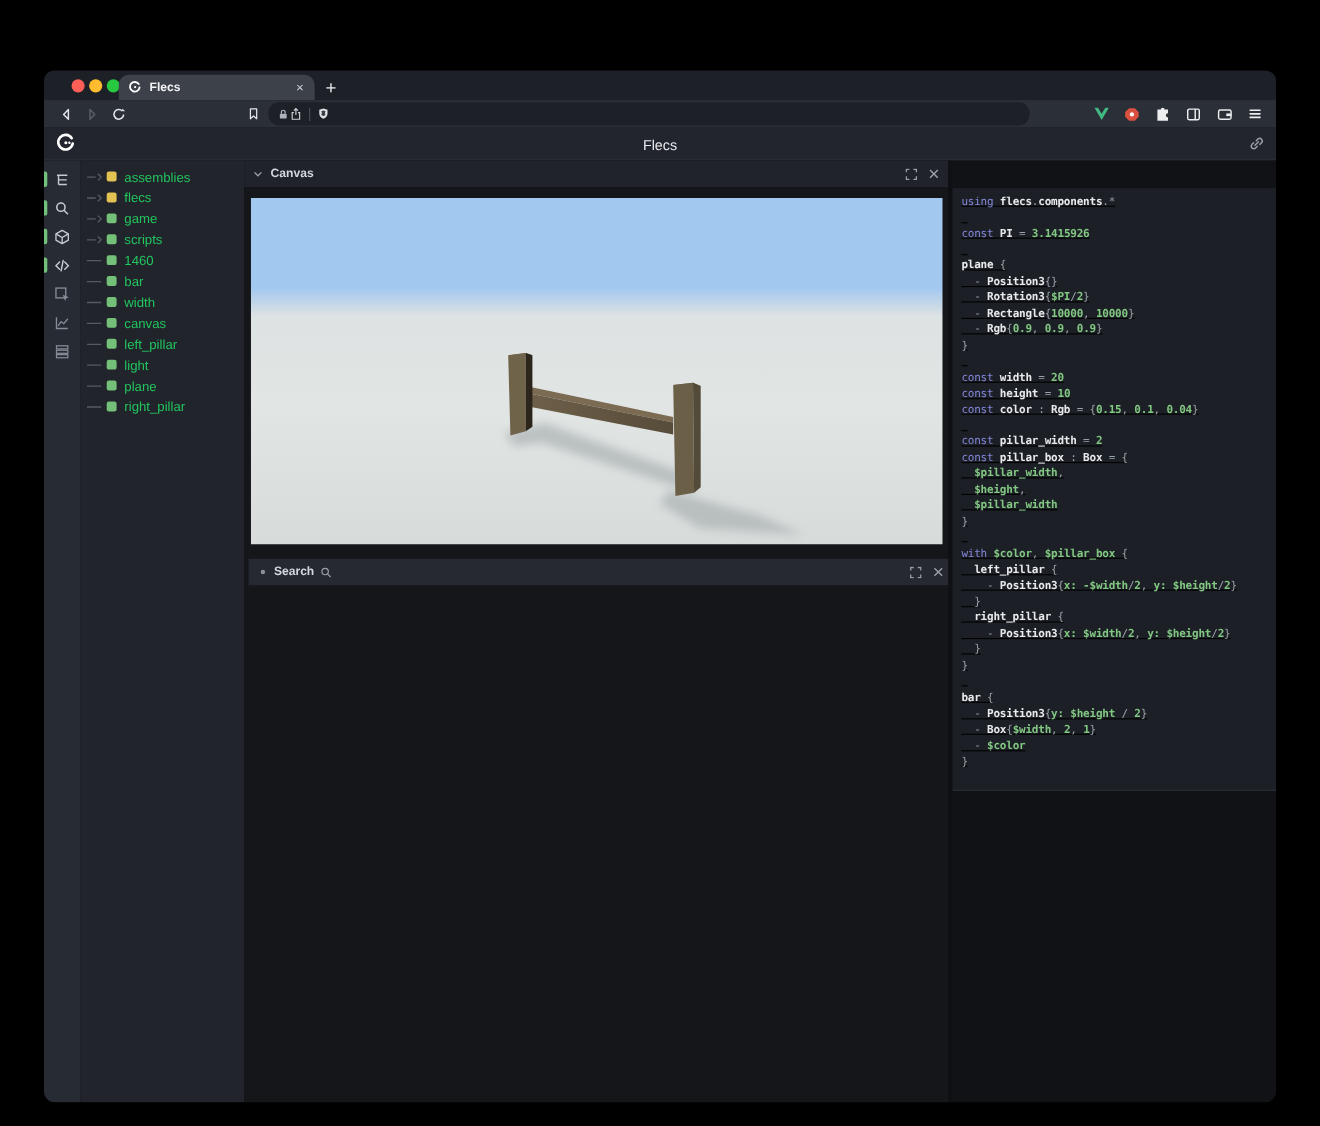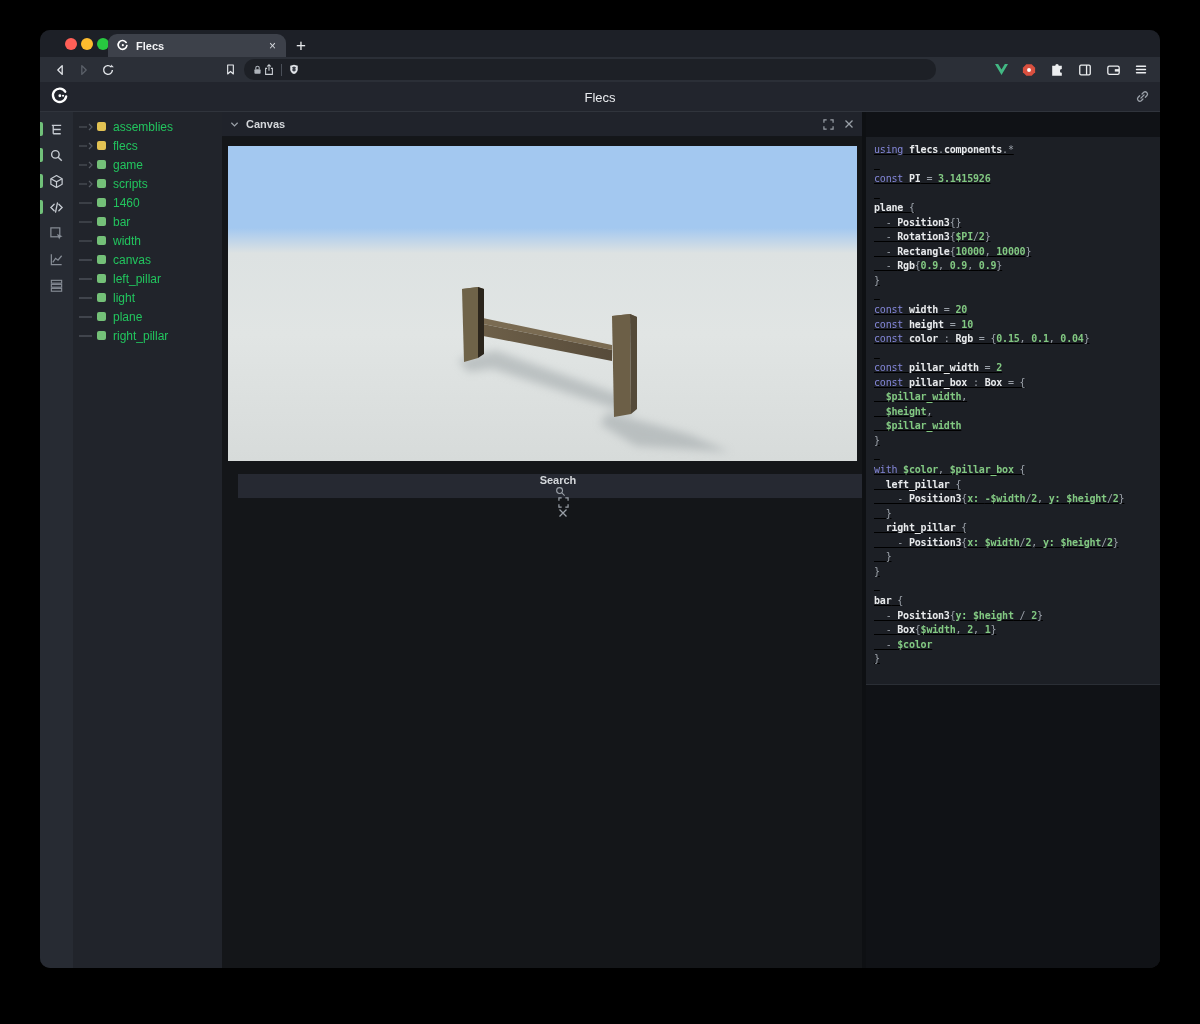--- a/index.html
+++ b/index.html
@@ -1,17 +1,17 @@
 <!DOCTYPE html>
 <html><head>
 <meta charset="utf-8">
 <style>
   html,body{margin:0;padding:0;background:#000;width:1200px;height:1024px;overflow:hidden;
     font-family:"Liberation Sans",sans-serif;-webkit-font-smoothing:antialiased;}
-  .stage{position:relative;width:1200px;height:836px;background:#000;}
+  .stage{position:relative;width:1200px;height:836px;background:#000;margin-top:34px;}
   .window{position:absolute;left:40px;top:30px;width:1120px;height:938px;border-radius:10px;
     overflow:hidden;background:#131519;}
   
   .tabstrip{position:absolute;left:0;top:0;width:100%;height:27px;background:#1d2027;}
   .traffic{position:absolute;top:8px;width:12px;height:12px;border-radius:50%;}
   .tab{position:absolute;left:68px;top:4px;width:178px;height:23px;background:#3d414a;
     border-radius:9px 9px 0 0;display:flex;align-items:center;padding:0 8px;box-sizing:border-box;}
   .tab-title{color:#f2f3f5;font-size:11px;font-weight:bold;margin-left:7px;flex:1;}
   .tab-close{color:#d6d9dd;font-size:12px;cursor:default;padding:0 2px;}
   .newtab{position:absolute;left:256px;top:4px;color:#e7e9ec;font-size:17px;line-height:23px;}
@@ -48,21 +48,21 @@
   .trow .sq{width:9px;height:9px;border-radius:2px;margin-right:7px;flex:none;}
   .trow .lbl{color:#22c55e;font-size:12px;font-weight:400;white-space:nowrap;text-align:right;}
   
   .center{position:absolute;left:182px;top:0;width:640px;height:100%;background:#141619;}
   .phead{height:25px;background:#20232b;display:flex;align-items:center;padding:0 8px;
     border-bottom:1px solid #14161a;box-sizing:border-box;}
   .phead .chev{color:#9aa0a8;margin-right:7px;display:flex;}
   .phead .ptitle{color:#d4d7db;font-size:11px;font-weight:bold;flex:1;}
   .phead .pbtn{color:#9aa0a8;margin-left:10px;display:flex;}
   .viewport{position:absolute;left:6px;top:34px;width:629px;height:315px;}
-  .searchhead{position:absolute;left:16px;top:362px;width:640px;flex-direction:column;}
+  .searchhead{position:absolute;left:4px;top:362px;width:640px;}
   .searchhead .dot{width:4px;height:4px;border-radius:50%;background:#8b9097;margin:0 8px 0 3px;}
   .search-mag{color:#9aa0a8;margin-left:5px;display:flex;}
   .divider{position:absolute;left:822px;top:0;width:4px;height:100%;background:#0e1013;}
   
   .editor{position:absolute;left:826px;top:0;width:294px;height:100%;background:#101216;}
   .codearea{position:absolute;left:0;top:25px;width:294px;height:548px;background:#1c1f25;
     border-bottom:1px solid #2a2e35;box-sizing:border-box;padding:6px 8px;overflow:hidden;}
   .code-line{font-family:"DejaVu Sans Mono",monospace;font-size:10px;line-height:14.55px;
     letter-spacing:-0.2px;white-space:pre;text-decoration:underline;}
   .tok-k{color:#8487d9;}

